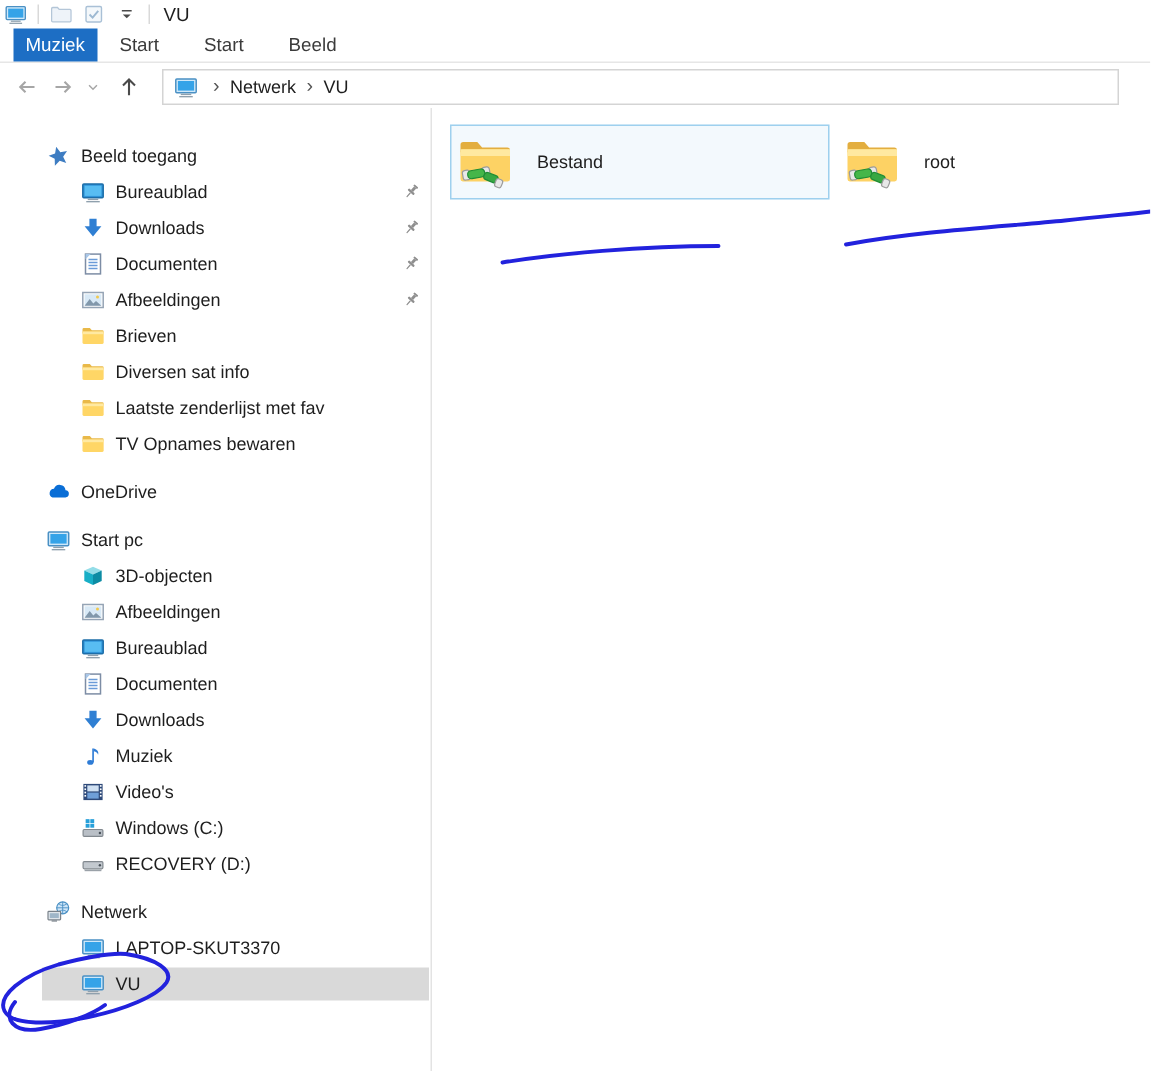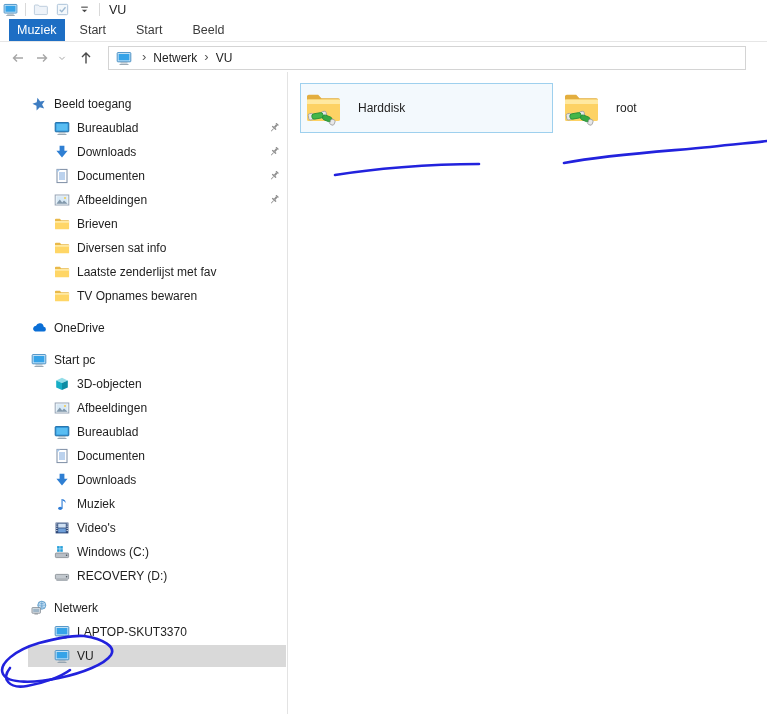--- a/index.html
+++ b/index.html
@@ -434,21 +434,21 @@
               <path d="M3 8.5q0-1.8 1.8-1.8h9.4l3.2 3.6h16.8q1.8 0 1.8 1.8v1.4H3Z" fill="#e3ae3f"></path>
               <rect x="3" y="11.5" width="33" height="21.5" rx="1.6" fill="#fdd264"></rect>
               <rect x="3" y="11.5" width="33" height="4.5" fill="#ffe9a0"></rect>
               <rect x="4.5" y="25.5" width="5" height="6.4" rx="1.6" fill="#e8e8e8" stroke="#9c9c9c" stroke-width=".8" transform="rotate(-10 7 28.7)"></rect>
               <rect x="17.5" y="23.4" width="5" height="6.4" rx="1.6" fill="#e8e8e8" stroke="#9c9c9c" stroke-width=".8" transform="rotate(-10 20 26.6)"></rect>
               <rect x="7.8" y="25.2" width="11.4" height="5.4" rx="2.4" fill="#45b649" stroke="#1f8c35" stroke-width=".8" transform="rotate(-10 13.5 28)"></rect>
               <rect x="18.6" y="27.8" width="9.6" height="5" rx="2.2" fill="#38a843" stroke="#1f8c35" stroke-width=".8" transform="rotate(22 23 30)"></rect>
               <rect x="26.2" y="31.4" width="4.6" height="5.6" rx="1.6" fill="#e8e8e8" stroke="#9c9c9c" stroke-width=".8" transform="rotate(22 28.5 34)"></rect>
             </svg>
           </span>
-          <span class="flabel">Harddisk</span>
+          <span class="flabel">Bestand</span>
         </div>
         <div class="tile" style="left: 270px;">
           <span class="ficon">
             <svg viewBox="0 0 40 40">
               <path d="M3 8.5q0-1.8 1.8-1.8h9.4l3.2 3.6h16.8q1.8 0 1.8 1.8v1.4H3Z" fill="#e3ae3f"></path>
               <rect x="3" y="11.5" width="33" height="21.5" rx="1.6" fill="#fdd264"></rect>
               <rect x="3" y="11.5" width="33" height="4.5" fill="#ffe9a0"></rect>
               <rect x="4.5" y="25.5" width="5" height="6.4" rx="1.6" fill="#e8e8e8" stroke="#9c9c9c" stroke-width=".8" transform="rotate(-10 7 28.7)"></rect>
               <rect x="17.5" y="23.4" width="5" height="6.4" rx="1.6" fill="#e8e8e8" stroke="#9c9c9c" stroke-width=".8" transform="rotate(-10 20 26.6)"></rect>
               <rect x="7.8" y="25.2" width="11.4" height="5.4" rx="2.4" fill="#45b649" stroke="#1f8c35" stroke-width=".8" transform="rotate(-10 13.5 28)"></rect>

